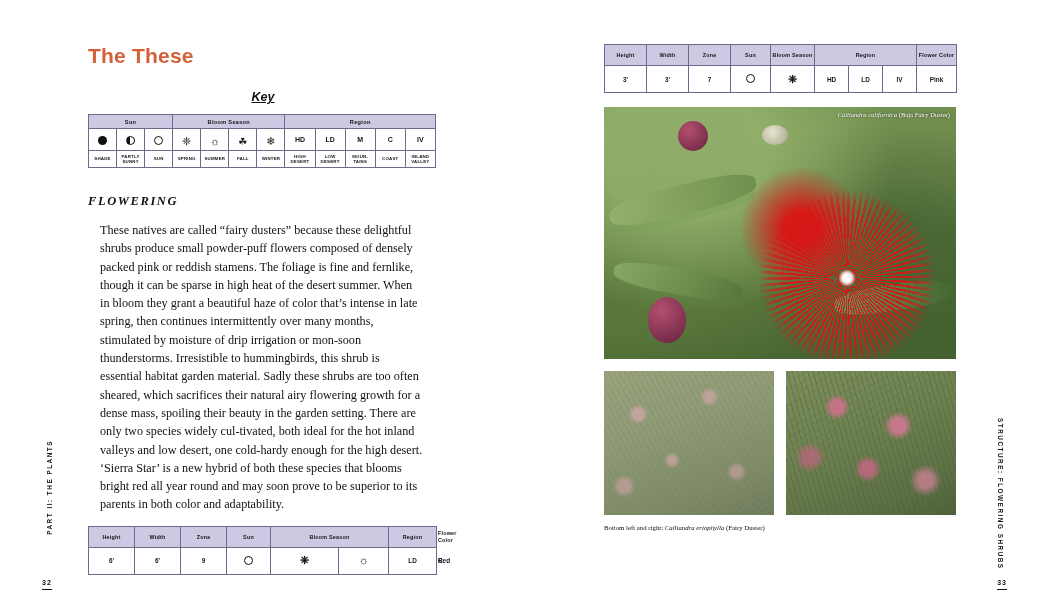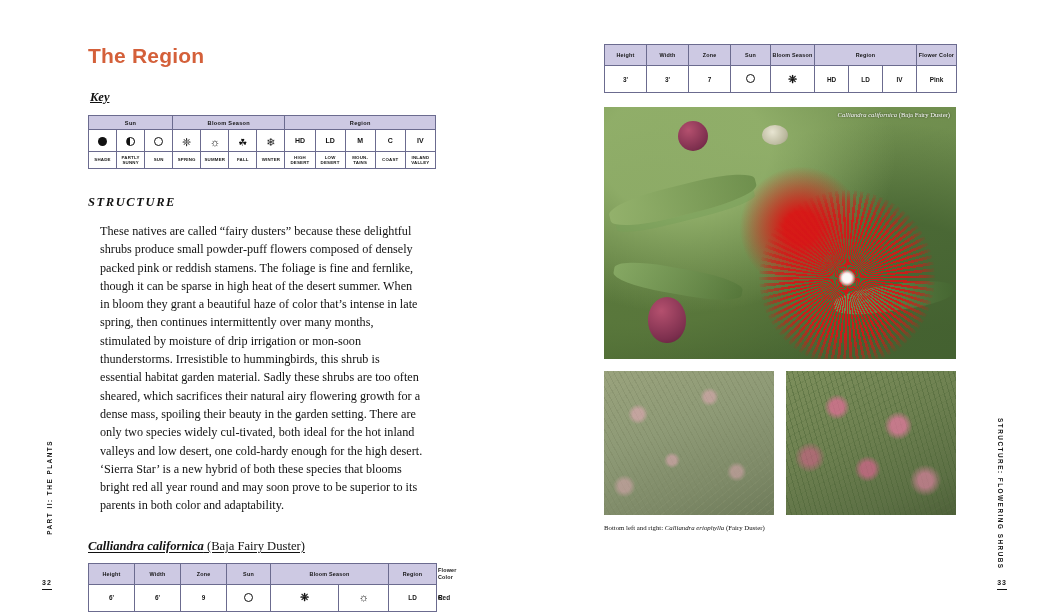--- a/index.html
+++ b/index.html
@@ -25,26 +25,27 @@
   }
   .chapter-title {
     font-family: "Liberation Sans", sans-serif;
     font-size: 21px;
     font-weight: 700;
     color: #d4603a;
     letter-spacing: .2px;
     margin: 0 0 22px 0;
   }
   .key-label {
-    font-family: Liberation Serif, serif;
+    font-family: Liberation Sans, sans-serif;
     font-size: 12.5px;
     font-weight: 700;
     font-style: italic;
     text-decoration: underline;
     margin: 0 0 10px 2px;
+    text-align: center;
   }
 
   
   table.key {
     border-collapse: collapse;
     width: 348px;
     table-layout: fixed;
   }
   table.key td, table.key th {
     border: 1px solid #6b6b8f;
@@ -277,21 +278,21 @@
 <div class="spread">
 
   <div class="page page-left">
 
     <div class="runhead runhead-left">PART II: THE PLANTS</div>
     <div class="folio folio-left">32</div>
     <div class="folio-rule folio-rule-left"></div>
 
     <div class="left-content">
 
-      <h1 class="chapter-title">The Region</h1>
+      <h1 class="chapter-title">The These</h1>
 
       <div class="key-label">Key</div>
 
       <table class="key">
         <colgroup>
           <col style="width:28px">
             <col style="width:28px">
             <col style="width:28px">
           <col style="width:28px">
             <col style="width:28px">
@@ -333,27 +334,24 @@
           <td class="lbl">WINTER</td>
           <td class="lbl">HIGH DESERT</td>
           <td class="lbl">LOW DESERT</td>
           <td class="lbl">MOUN-TAINS</td>
           <td class="lbl">COAST</td>
           <td class="lbl">INLAND VALLEY</td>
         </tr>
       </tbody>
         </table>
 
-      <div class="genus">STRUCTURE</div>
+      <div class="genus">FLOWERING</div>
 
       <p class="body-copy">These natives are called “fairy dusters” because these delightful shrubs produce small powder-puff flowers composed of densely packed pink or reddish stamens. The foliage is fine and fernlike, though it can be sparse in high heat of the desert summer. When in bloom they grant a beautiful haze of color that’s intense in late spring, then continues intermittently over many months, stimulated by moisture of drip irrigation or mon-soon thunderstorms. Irresistible to hummingbirds, this shrub is essential habitat garden material. Sadly these shrubs are too often sheared, which sacrifices their natural airy flowering growth for a dense mass, spoiling their beauty in the garden setting. There are only two species widely cul-tivated, both ideal for the hot inland valleys and low desert, one cold-hardy enough for the high desert. ‘Sierra Star’ is a new hybrid of both these species that blooms bright red all year round and may soon prove to be superior to its parents in both color and adaptability.</p>
 
-      <div class="species-head">
-        <span class="sci">Calliandra californica</span><span class="com"> (Baja Fairy Duster)</span>
-      </div>
 
       <table class="data" style="width:348px">
         <colgroup>
           <col style="width:46px">
             <col style="width:46px">
             <col style="width:46px">
           <col style="width:44px">
             <col style="width:68px">
           <col style="width:50px">
             <col style="width:48px">

